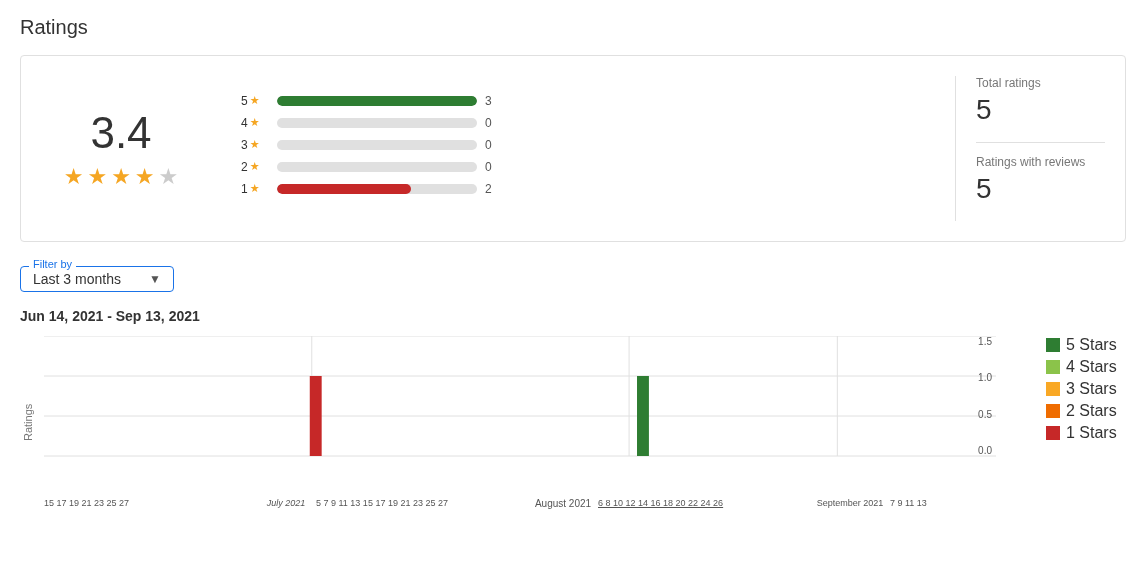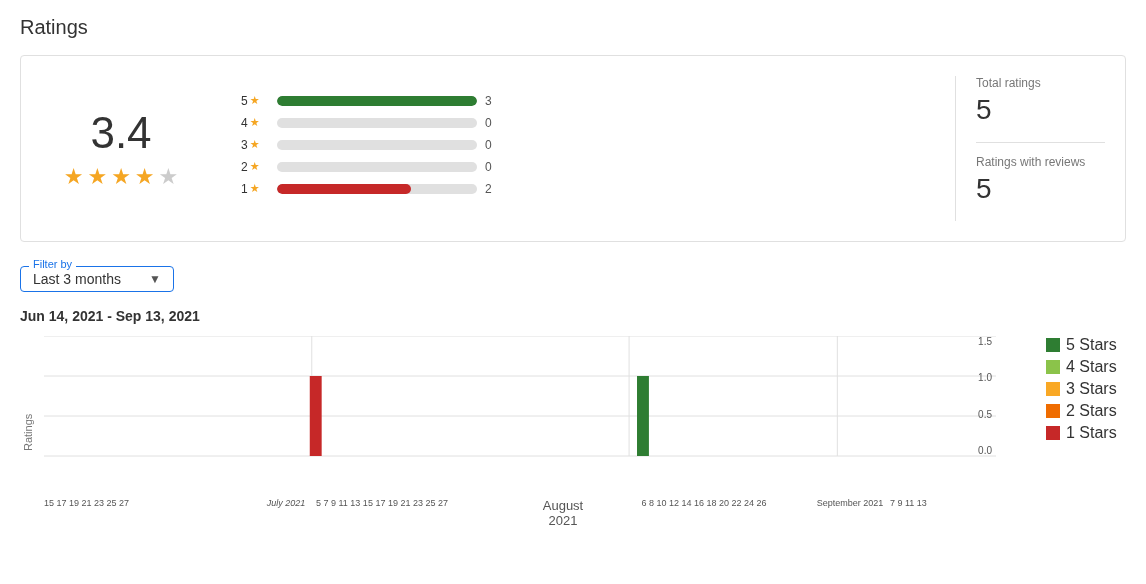--- a/index.html
+++ b/index.html
@@ -206,22 +206,22 @@
 
           <rect x="268" y="40" width="12" height="80" fill="#c62828"></rect>
 
           <rect x="598" y="40" width="12" height="80" fill="#2e7d32"></rect>
         </svg>
 
         <div style="display:flex; width:calc(100% - 130px); font-size:9px; color:#555; margin-top:2px;">
           <div style="flex:1; text-align:left;">15 17 19 21 23 25 27</div>
           <div style="flex:0 0 60px; text-align:center; font-size:9px; color:#555;font-style:italic;">July 2021</div>
           <div style="flex:1; text-align:left;">5 7 9 11 13 15 17 19 21 23 25 27</div>
-          <div style="flex:0 0 70px; text-align:center; font-size:13px; color:#555;">August 2021</div>
-          <div style="flex:1; text-align:center;">6 8 10 12 14 16 18 20 22 24 26</div>
+          <div style="flex:0 0 70px; text-align:center; font-size:10px; color:#555;">August 2021</div>
+          <div style="flex:1; text-align:left;text-decoration:underline;">6 8 10 12 14 16 18 20 22 24 26</div>
           <div style="flex:0 0 80px; text-align:center; font-size:9px; color:#555;">September 2021</div>
           <div style="flex:0.5; text-align:left;">7 9 11 13</div>
         </div>
 
         <div style="position:absolute; right:calc(100% - calc(100% - 130px) - 0px); top:0; height:120px; display:flex; flex-direction:column-reverse; justify-content:space-between; font-size:10px; color:#555; width:30px; text-align:right; padding-right:4px;">
           <span>0.0</span>
           <span>0.5</span>
           <span>1.0</span>
           <span>1.5</span>
         </div>

